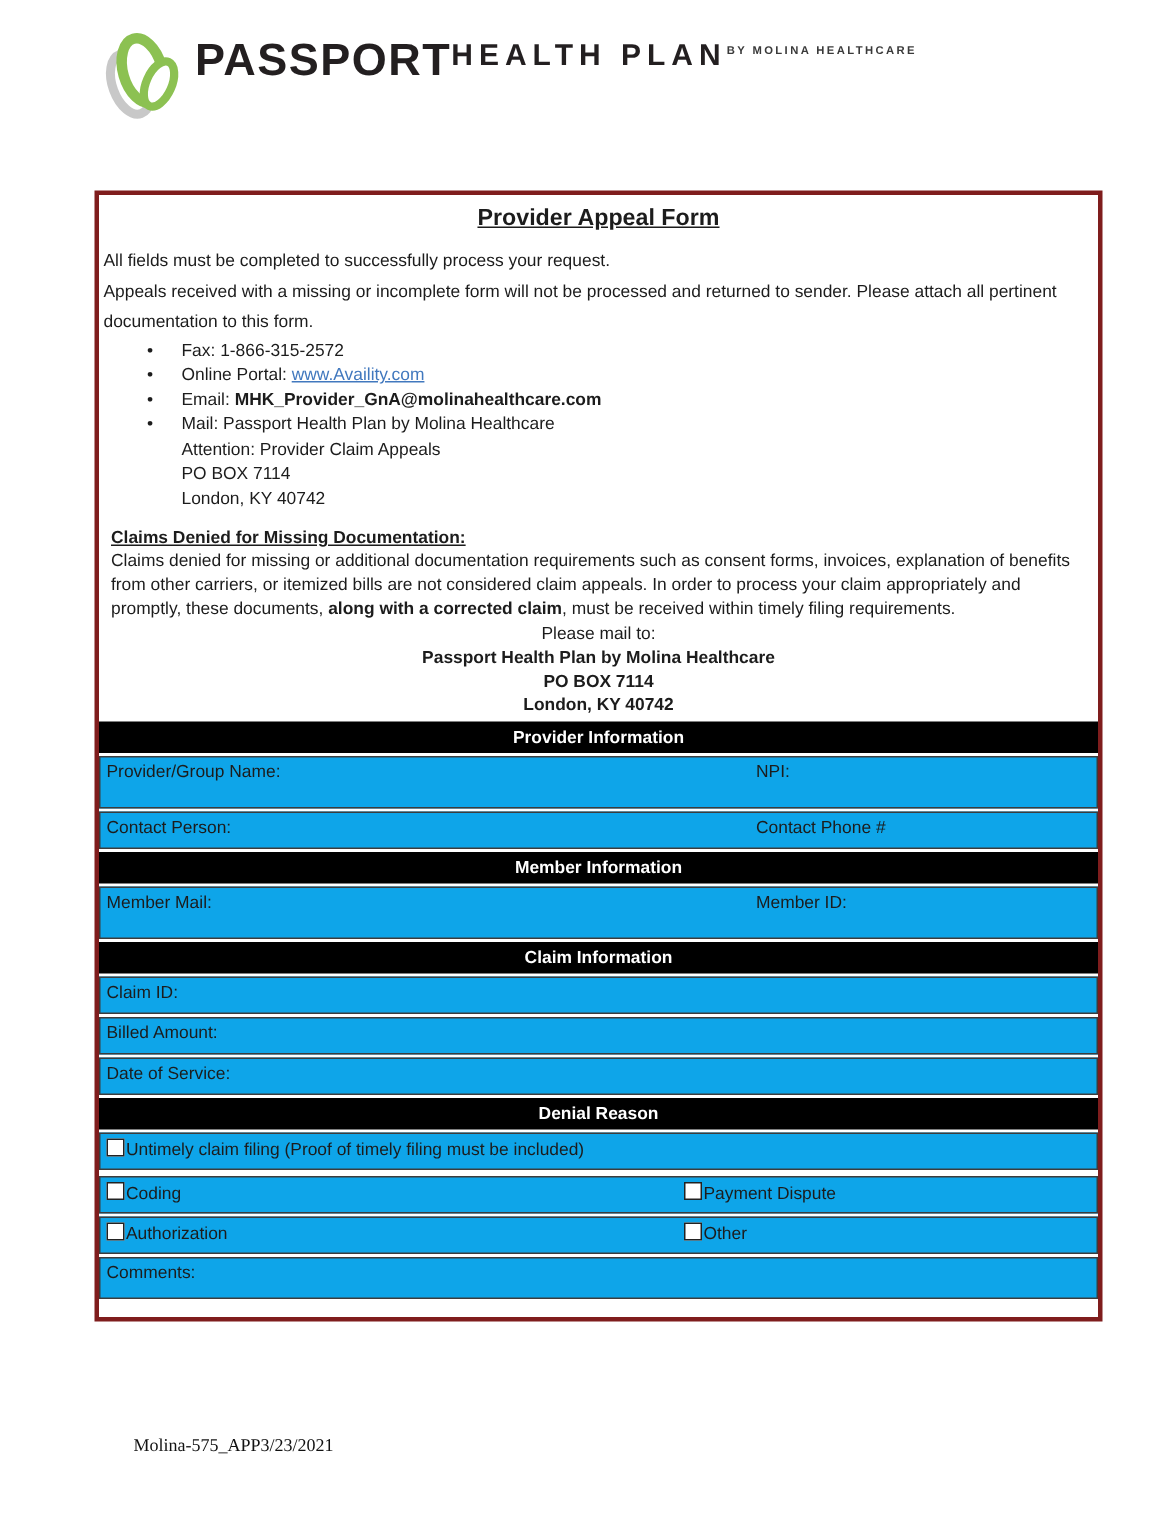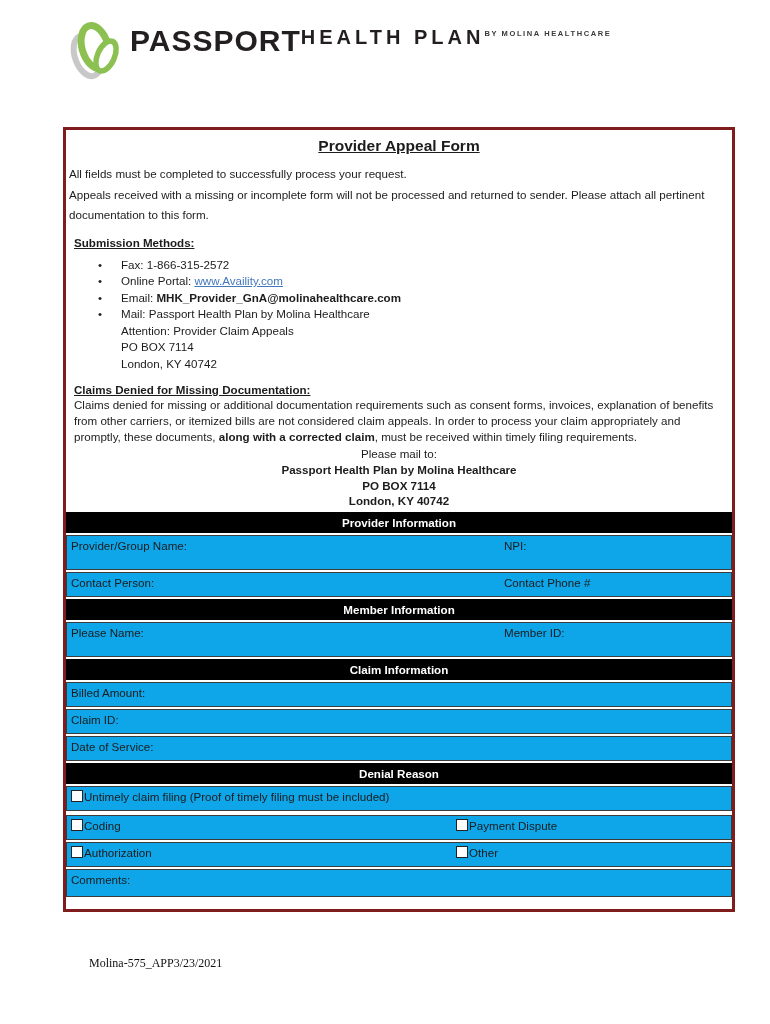--- a/index.html
+++ b/index.html
@@ -89,21 +89,20 @@
 
 <div class="form-box">
 
   <div class="form-title">Provider Appeal Form</div>
 
   <div class="intro">
     <div>All fields must be completed to successfully process your request.</div>
     <div>Appeals received with a missing or incomplete form will not be processed and returned to sender. Please attach all pertinent documentation to this form.</div>
   </div>
 
-  <div class="sub-heading">Submission Methods:</div>
 
   <div class="bullets">
     <div class="b-item">
       <span class="b-dot">•</span>
       <span>Fax: 1-866-315-2572</span>
     </div>
     <div class="b-item">
       <span class="b-dot">•</span>
       <span><span>Online Portal: </span><a class="link" href="#">www.Availity.com</a></span>
     </div>
@@ -137,31 +136,31 @@
     <span class="col2">NPI:</span>
   </div>
   <div class="row short">
     <span>Contact Person:</span>
     <span class="col2">Contact Phone #</span>
   </div>
 
   <div class="bar">Member Information</div>
 
   <div class="row tall">
-    <span>Please Name:</span>
+    <span>Member Mail:</span>
     <span class="col2">Member ID:</span>
   </div>
 
   <div class="bar">Claim Information</div>
 
   <div class="row short">
-    <span>Billed Amount:</span>
+    <span>Claim ID:</span>
   </div>
   <div class="row short">
-    <span>Claim ID:</span>
+    <span>Billed Amount:</span>
   </div>
   <div class="row short">
     <span>Date of Service:</span>
   </div>
 
   <div class="bar">Denial Reason</div>
 
   <div class="row short gap">
     <span class="cb"></span><span>Untimely claim filing (Proof of timely filing must be included)</span>
   </div>

